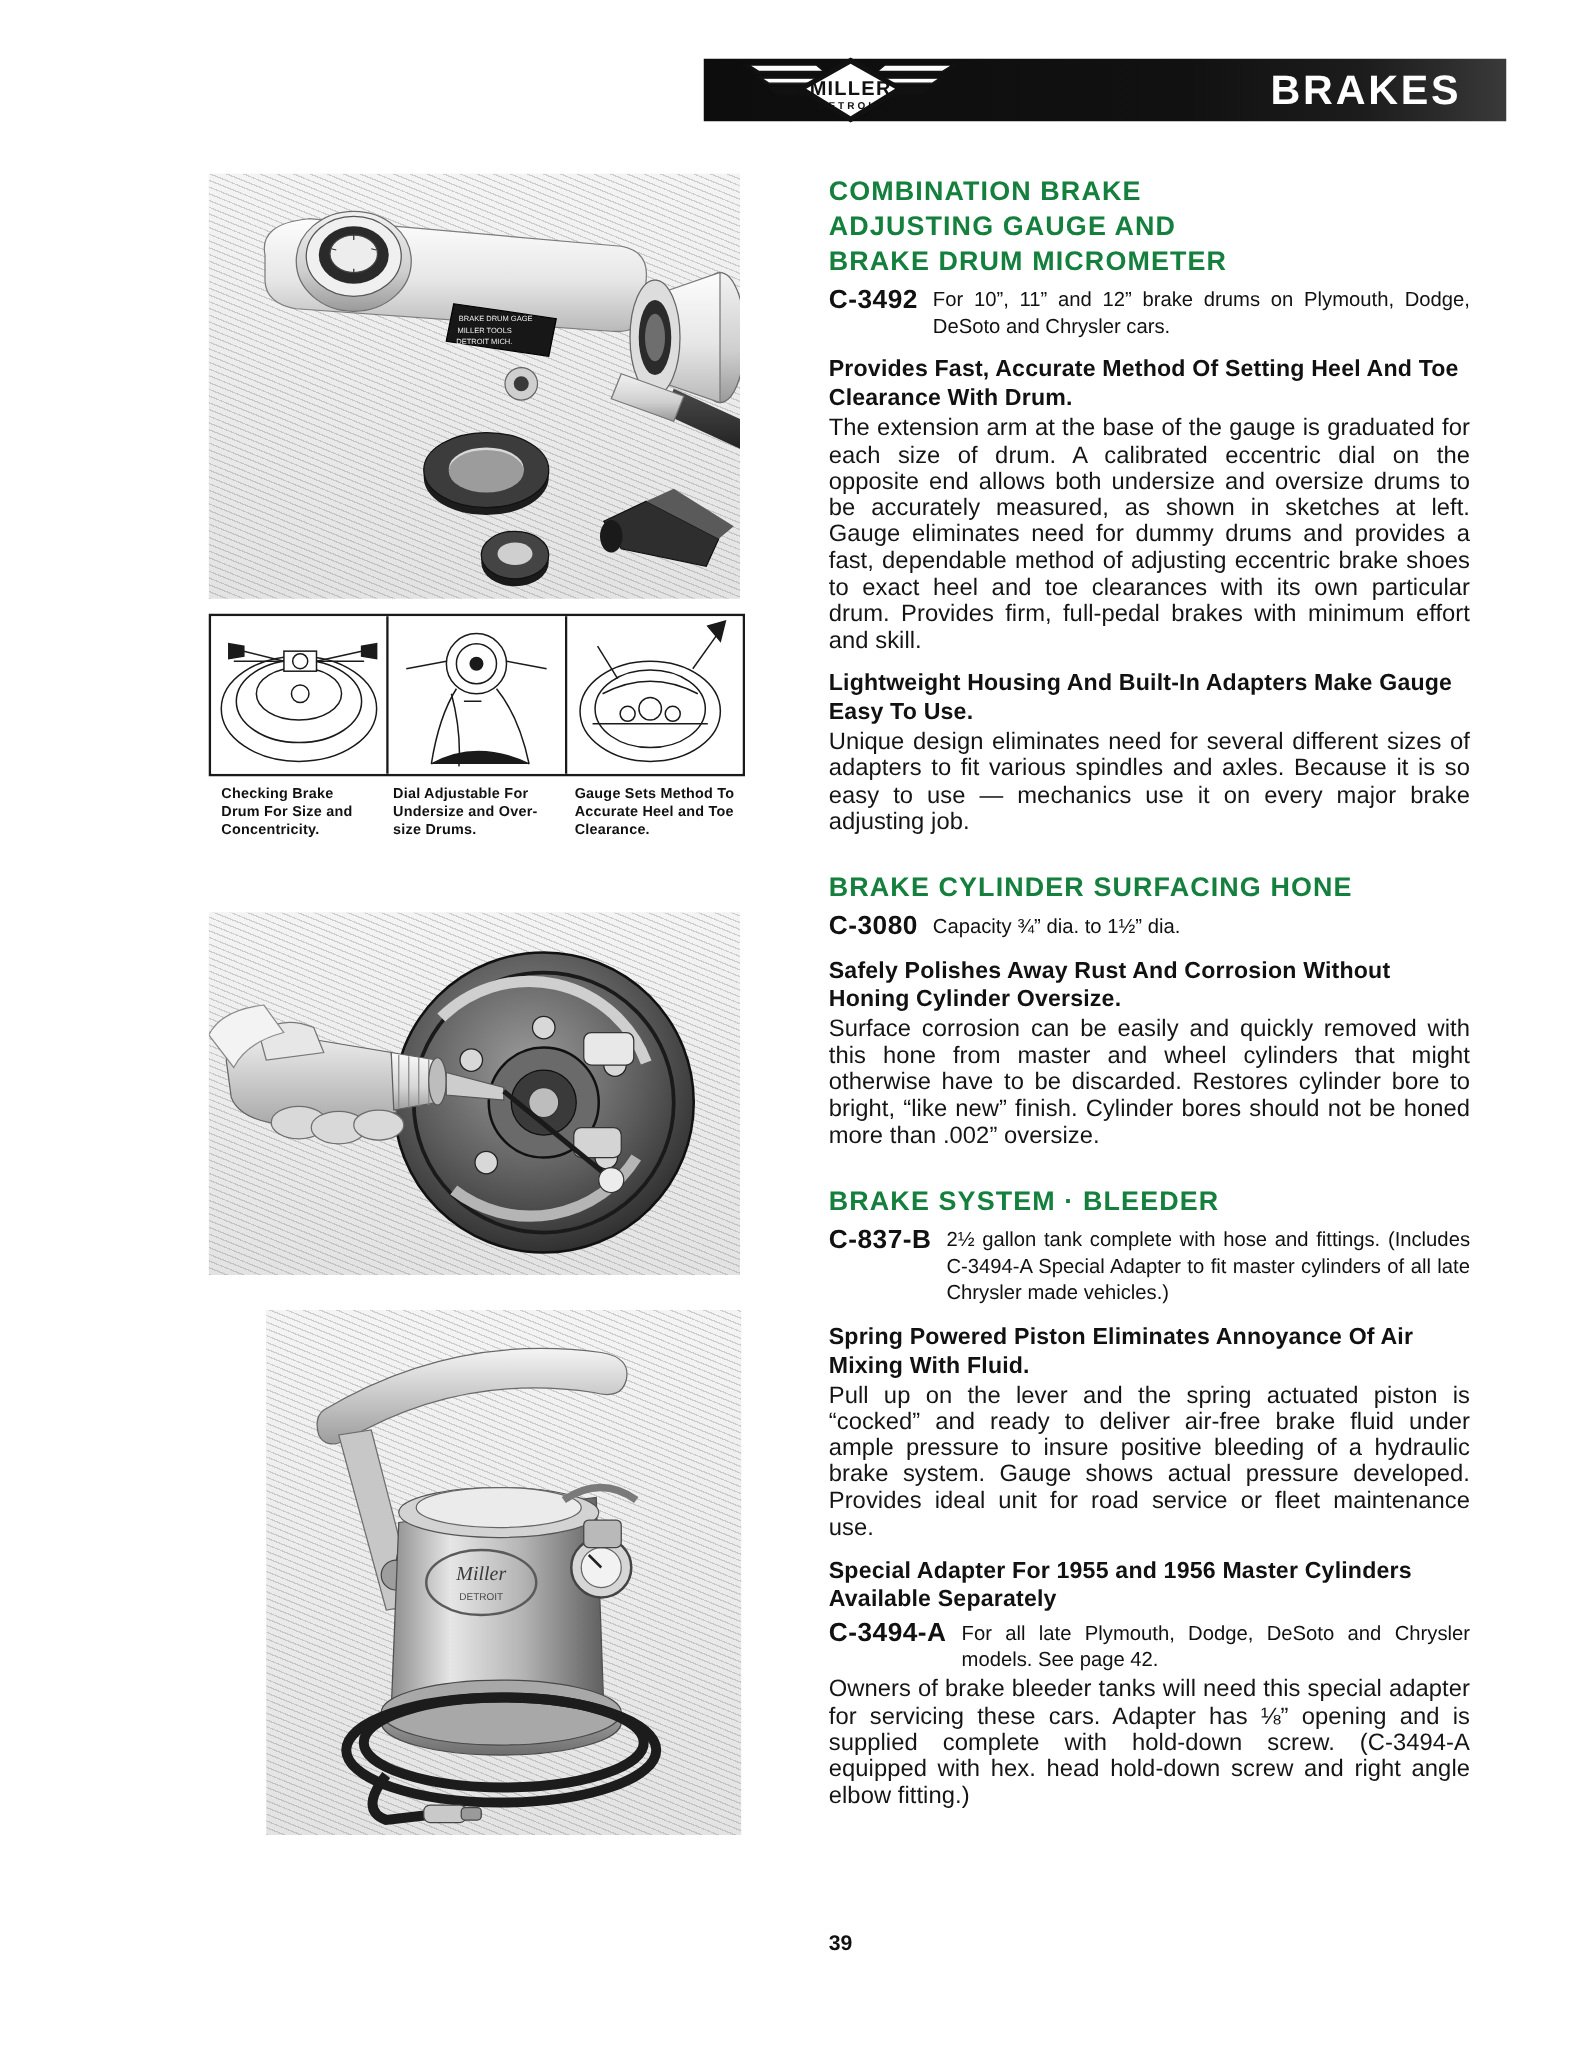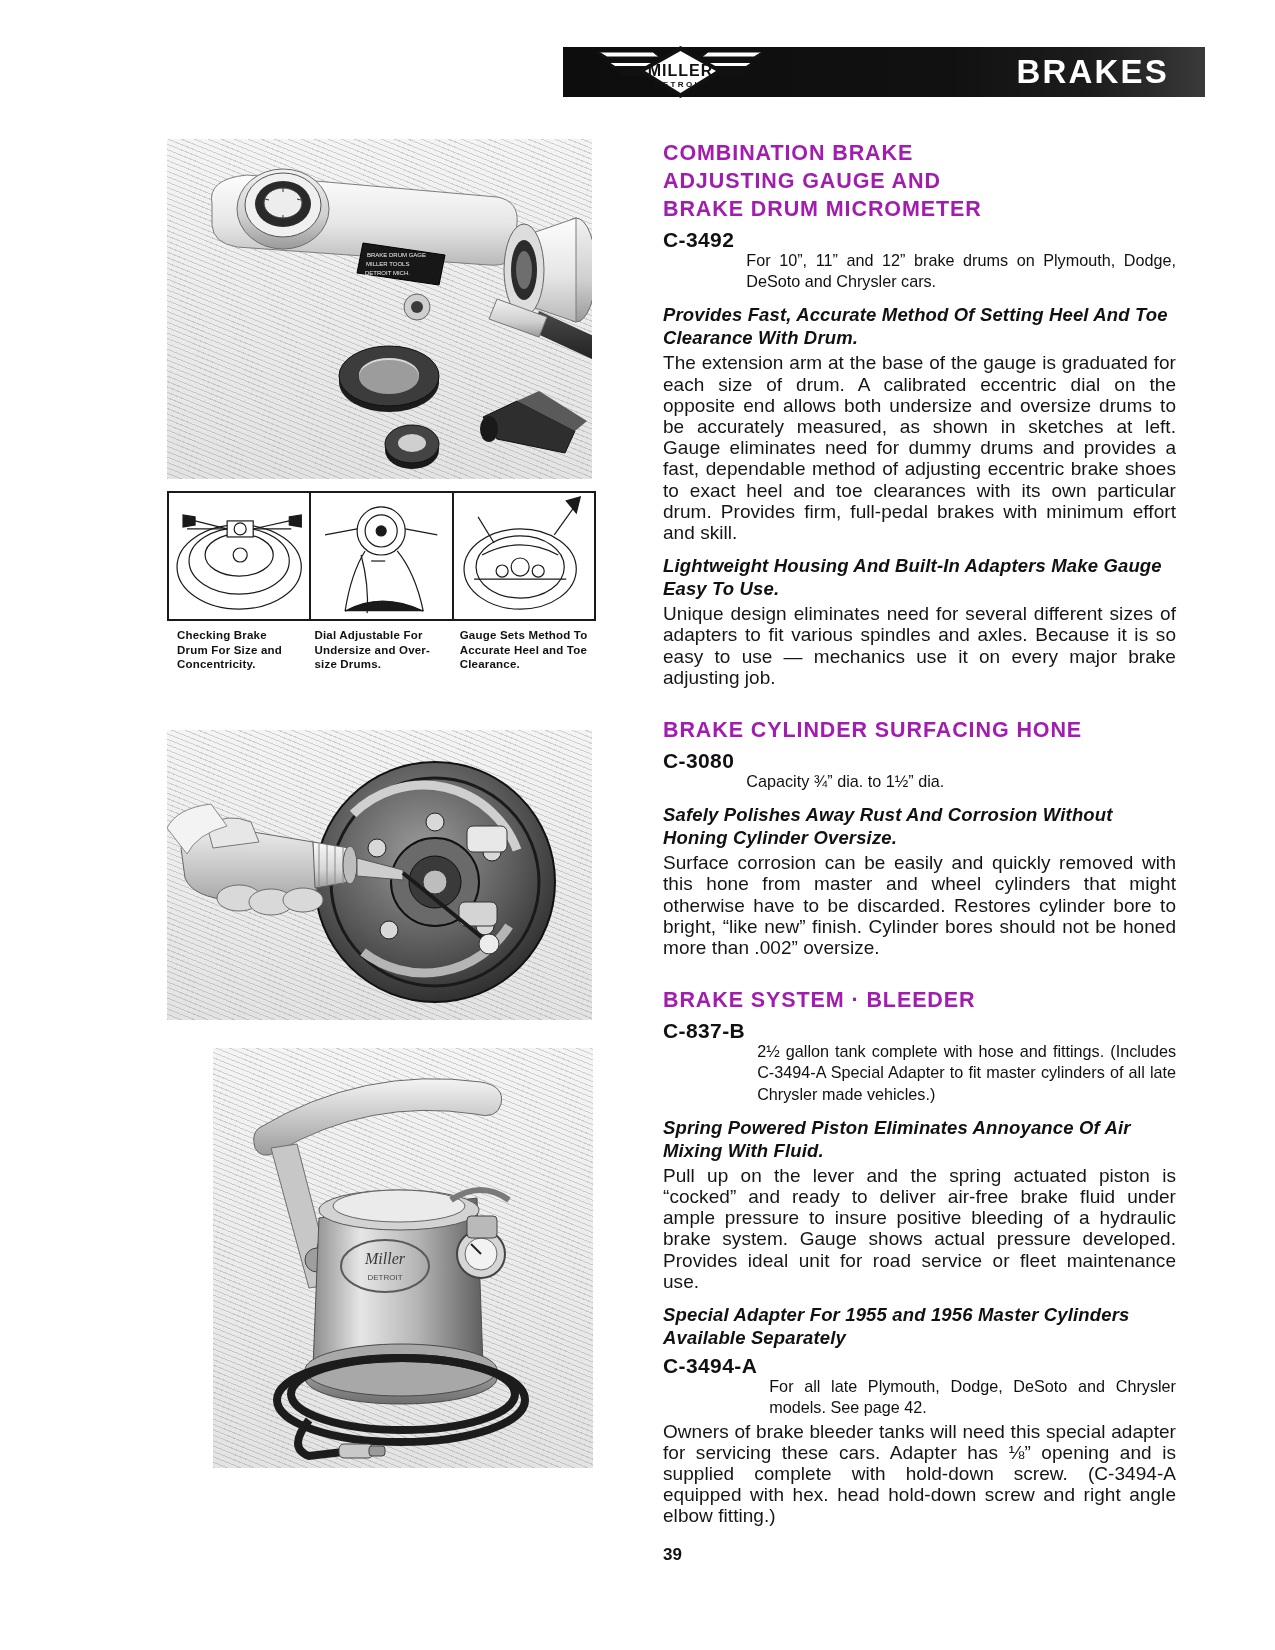--- a/index.html
+++ b/index.html
@@ -47,37 +47,37 @@
   .capcell.c2{padding-left:2px;}
   .capcell.c3{padding-left:2px;}
 
   .img2{left:167px;top:730px;width:425px;height:290px;}
   .img3{left:213px;top:1048px;width:380px;height:420px;}
 
   
   .col{position:absolute;left:663px;top:139px;width:513px;}
   h2.sect{
     font-size:21.5px;font-weight:bold;letter-spacing:.9px;line-height:28px;
-    margin:0 0 4px 0;color:#a21caf;font-family:"Liberation Sans",sans-serif;
+    margin:0 0 4px 0;color:#15803d;font-family:"Liberation Sans",sans-serif;
   }
   h3.sub{
-    font-size:18.5px;font-weight:bold;font-style:italic;line-height:23px;
+    font-size:18.5px;font-weight:bold;line-height:23px;
     margin:11px 0 3px 0;color:#111;letter-spacing:.15px;
   }
   p.body{
     font-size:19px;line-height:21.2px;margin:0 0 2px 0;text-align:justify;
     color:#151515;letter-spacing:.05px;
   }
   .modelline{display:flex;align-items:flex-start;margin:5px 0 2px 0;}
   .modelline .code{
     font-size:21px;font-weight:bold;white-space:nowrap;letter-spacing:.4px;
     padding-right:12px;line-height:24px;
   }
   .modelline .desc{
-    font-size:16.2px;line-height:21.2px;text-align:justify;flex:1;padding-top:2px;margin-top:20px;
+    font-size:16.2px;line-height:21.2px;text-align:justify;flex:1;padding-top:2px;
   }
   .spacer-lg{height:26px;}
 
   .pagenum{
     position:absolute;left:651px;top:1545px;font-size:17px;font-weight:bold;color:#111;margin-left:12px;
   }
 </style>
 </head>
 <body>
 

